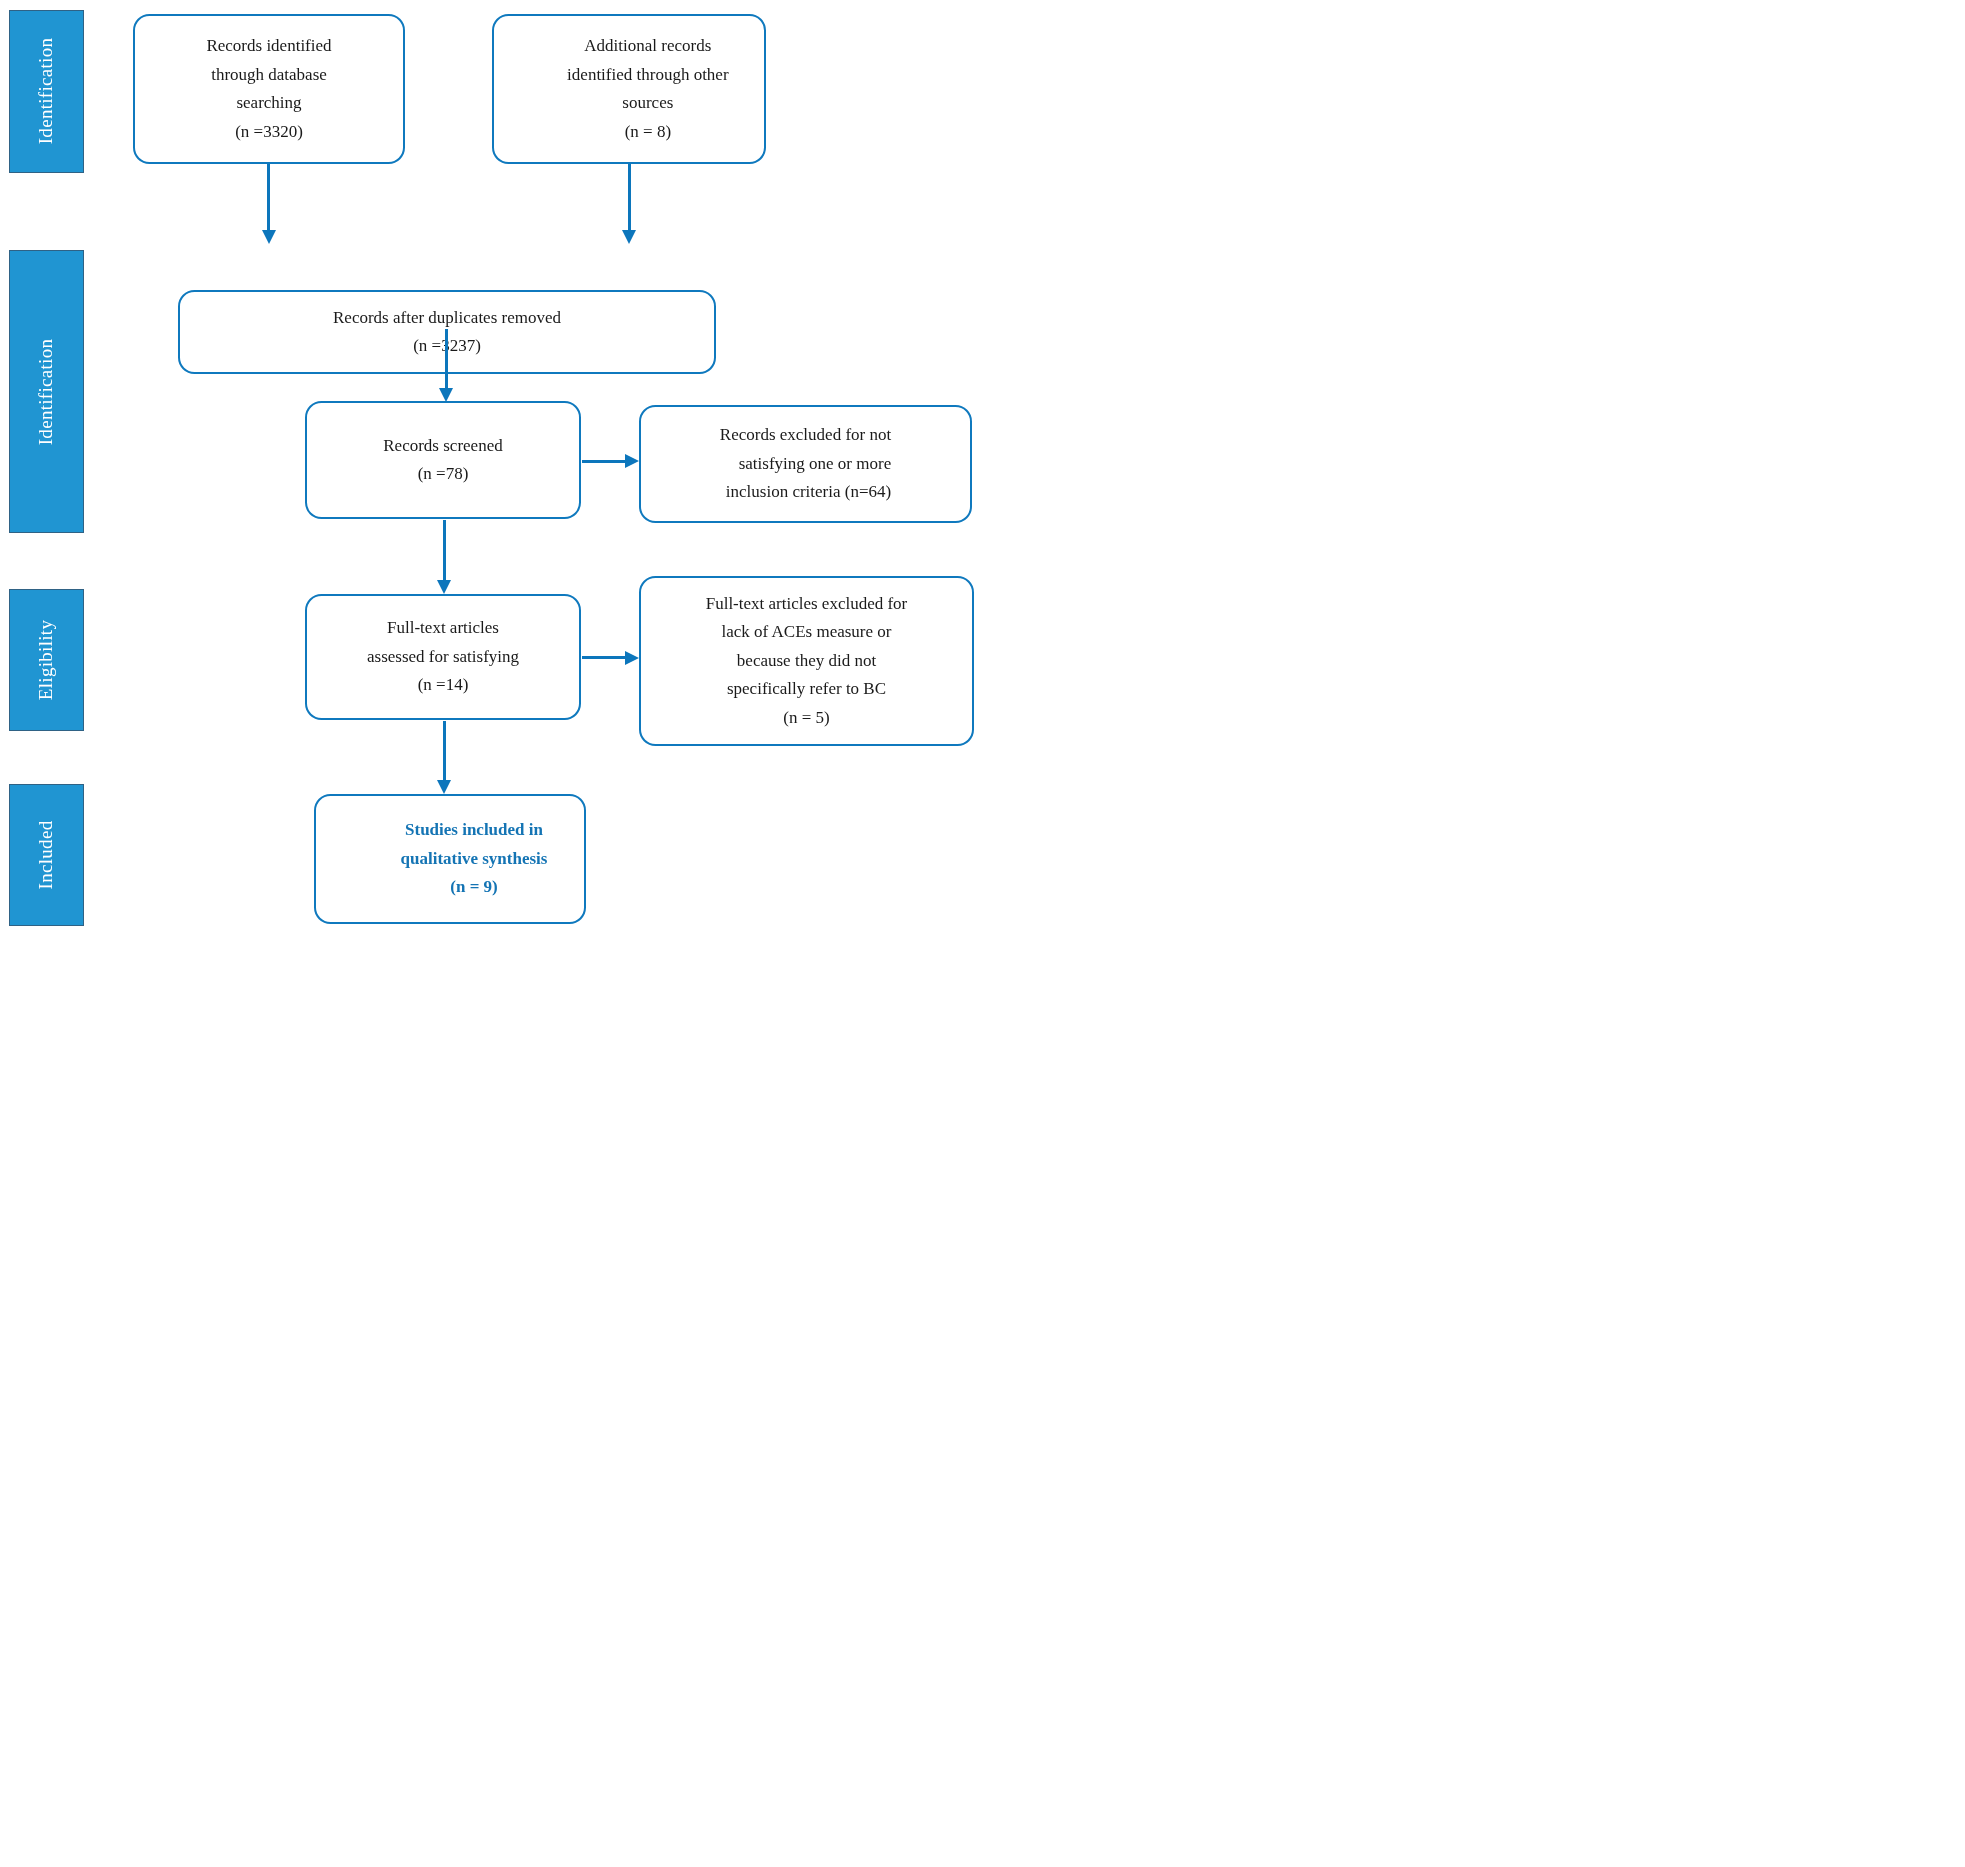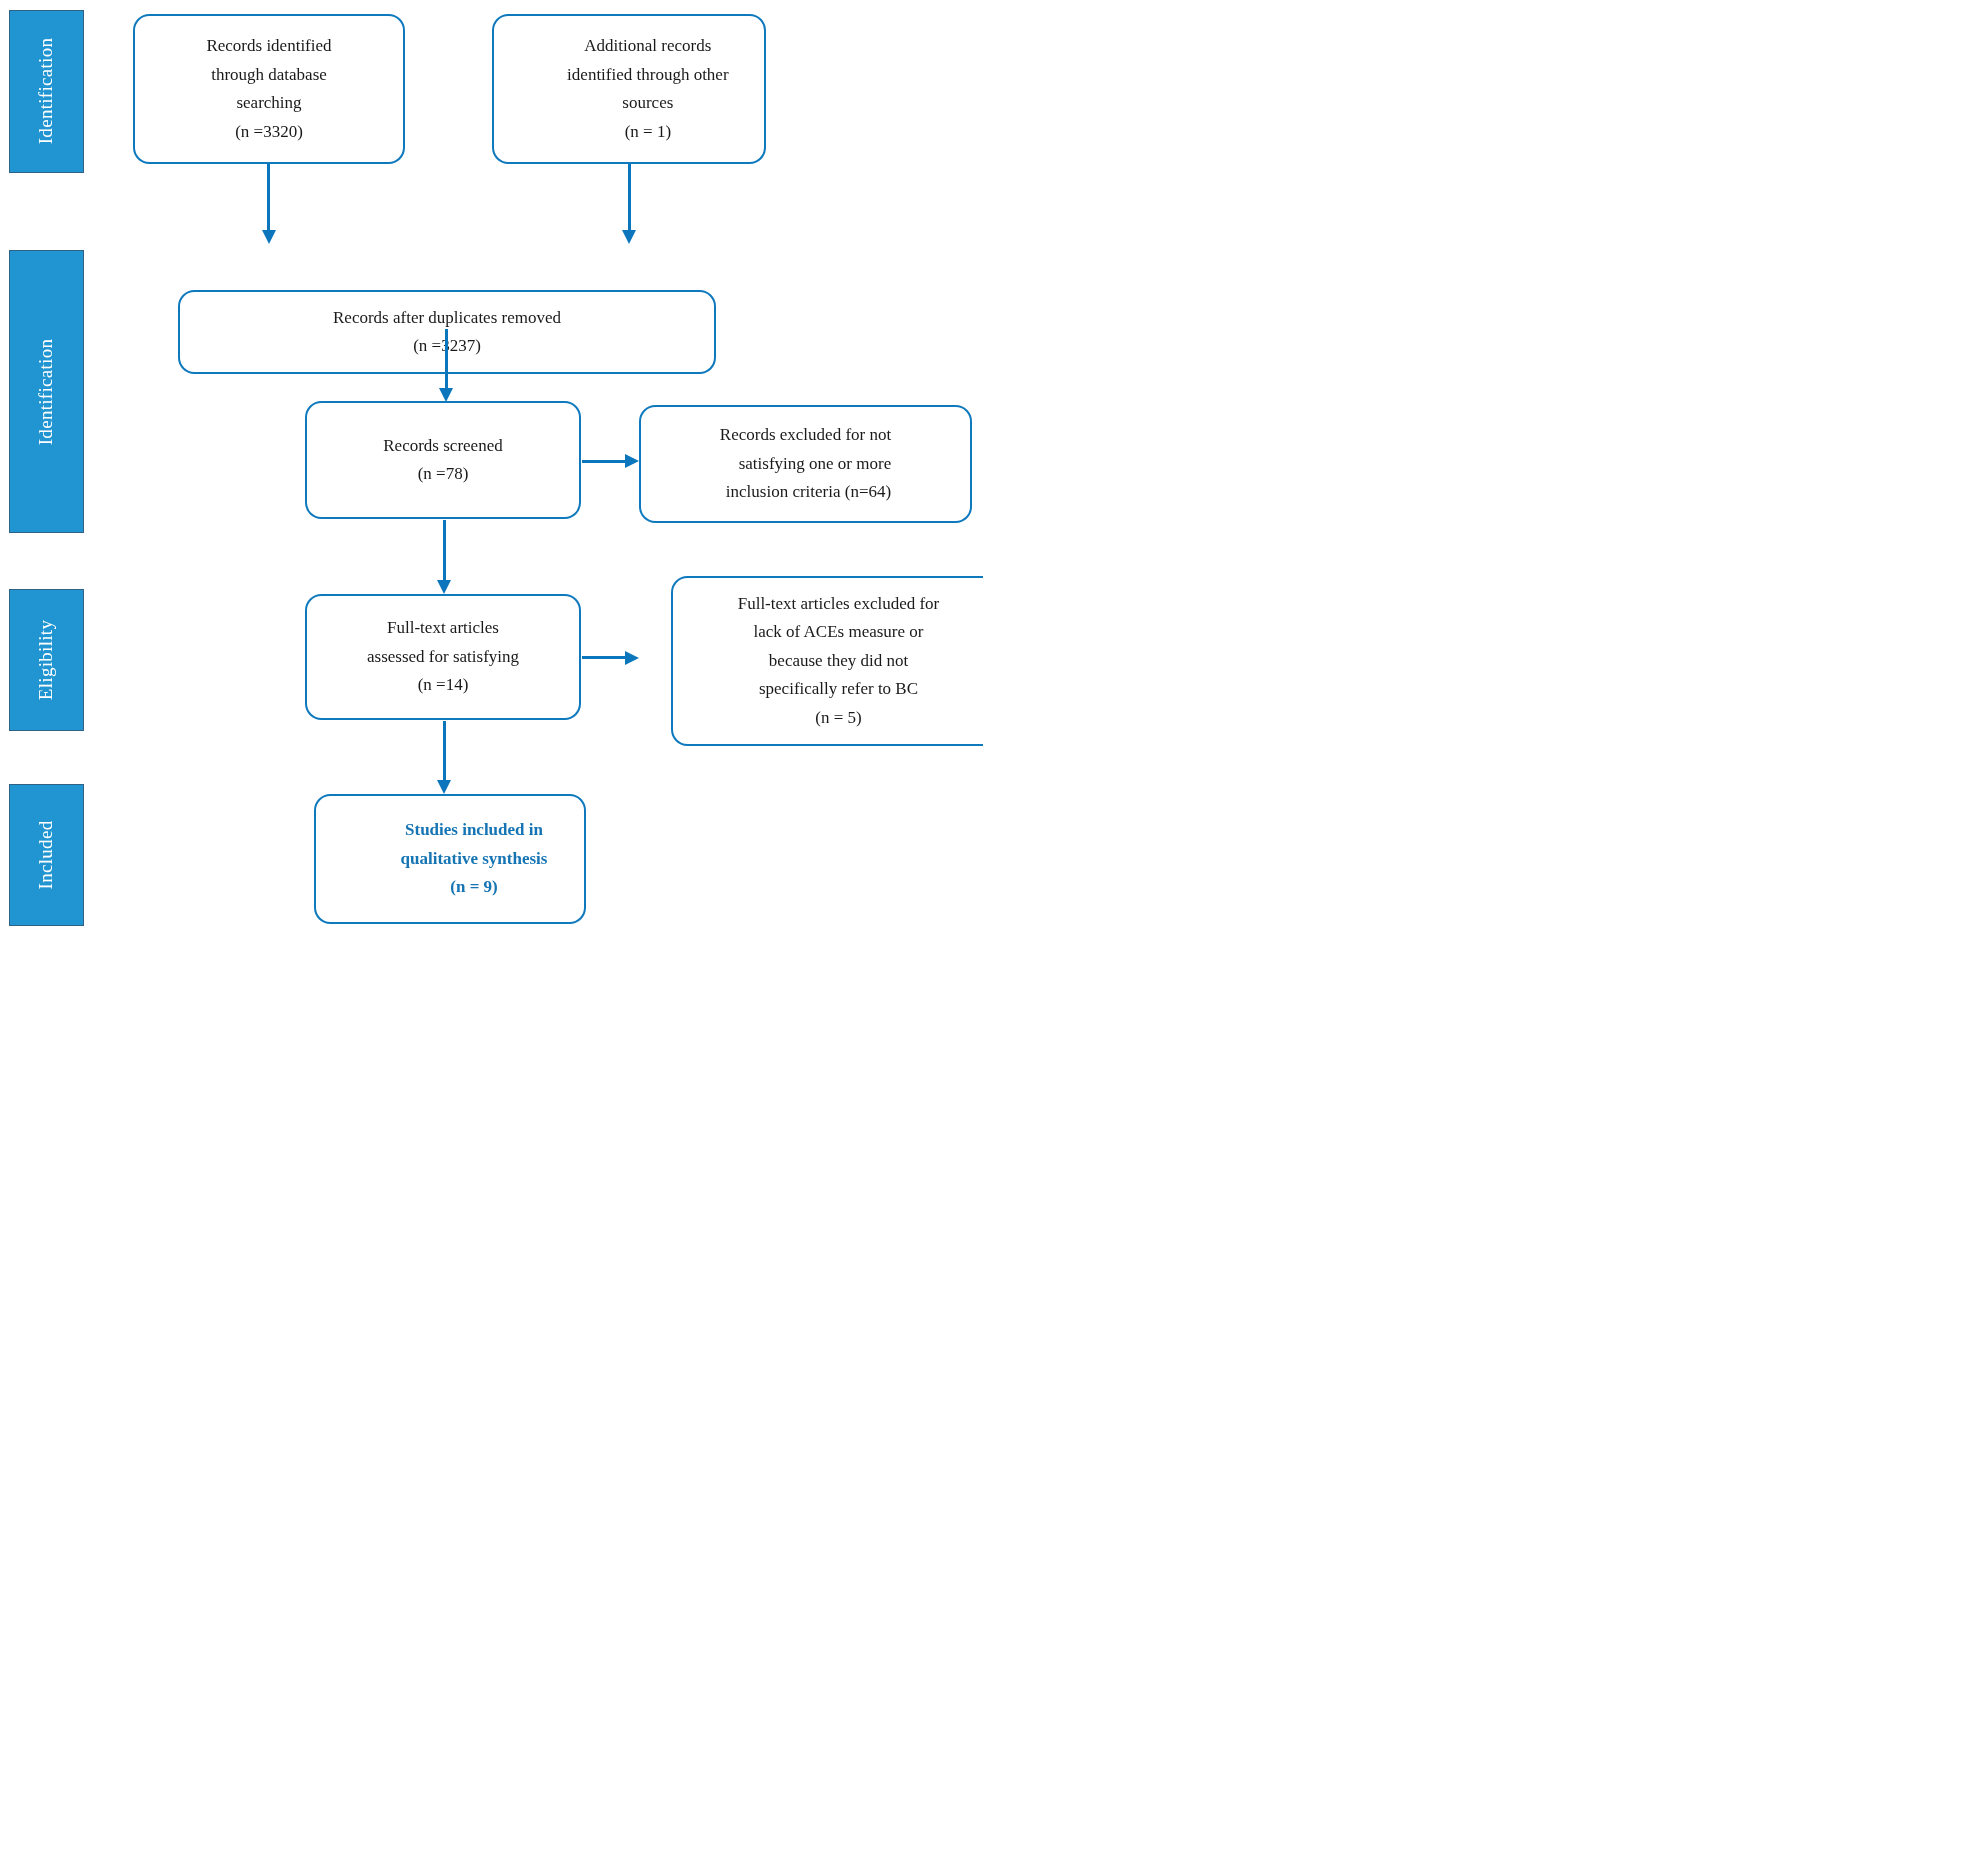--- a/index.html
+++ b/index.html
@@ -112,21 +112,21 @@
   <div class="fbox" style="left:133px;top:14px;width:272px;height:150px;">
     <div class="btext">Records identified
 through database
 searching</div>
     <div class="btext">(n =3320)</div>
   </div>
   <div class="fbox" style="left:492px;top:14px;width:274px;height:150px;padding-left:44px;">
     <div class="btext">Additional records
 identified through other
 sources</div>
-    <div class="btext">(n = 1)</div>
+    <div class="btext">(n = 8)</div>
   </div>
 
   <div class="vline" style="left:267px;top:164px;height:66px;"></div>
   <div class="head-down" style="left:262px;top:230px;"></div>
   <div class="vline" style="left:628px;top:164px;height:66px;"></div>
   <div class="head-down" style="left:622px;top:230px;"></div>
 
   <div class="fbox" style="left:178px;top:245px;width:538px;height:84px;margin-top:45px;">
     <div class="btext">Records after duplicates removed</div>
     <div class="btext">(n =3237)</div>
@@ -150,21 +150,21 @@
   <div class="vline" style="left:443px;top:520px;height:61px;"></div>
   <div class="head-down" style="left:437px;top:580px;"></div>
 
   <div class="fbox" style="left:305px;top:594px;width:276px;height:126px;">
     <div class="btext">Full-text articles
 assessed for satisfying</div>
     <div class="btext">(n =14)</div>
   </div>
   <div class="hline" style="left:582px;top:656px;width:43px;"></div>
   <div class="head-right" style="left:625px;top:651px;"></div>
-  <div class="fbox" style="left:639px;top:576px;width:335px;height:170px;margin-left:32px;">
+  <div class="fbox" style="left:639px;top:576px;width:335px;height:170px;">
     <div class="btext">Full-text articles excluded for
 lack of ACEs measure or
 because they did not
 specifically refer to BC</div>
     <div class="btext">(n = 5)</div>
   </div>
 
   <div class="vline" style="left:443px;top:721px;height:59px;"></div>
   <div class="head-down" style="left:437px;top:780px;"></div>
 

